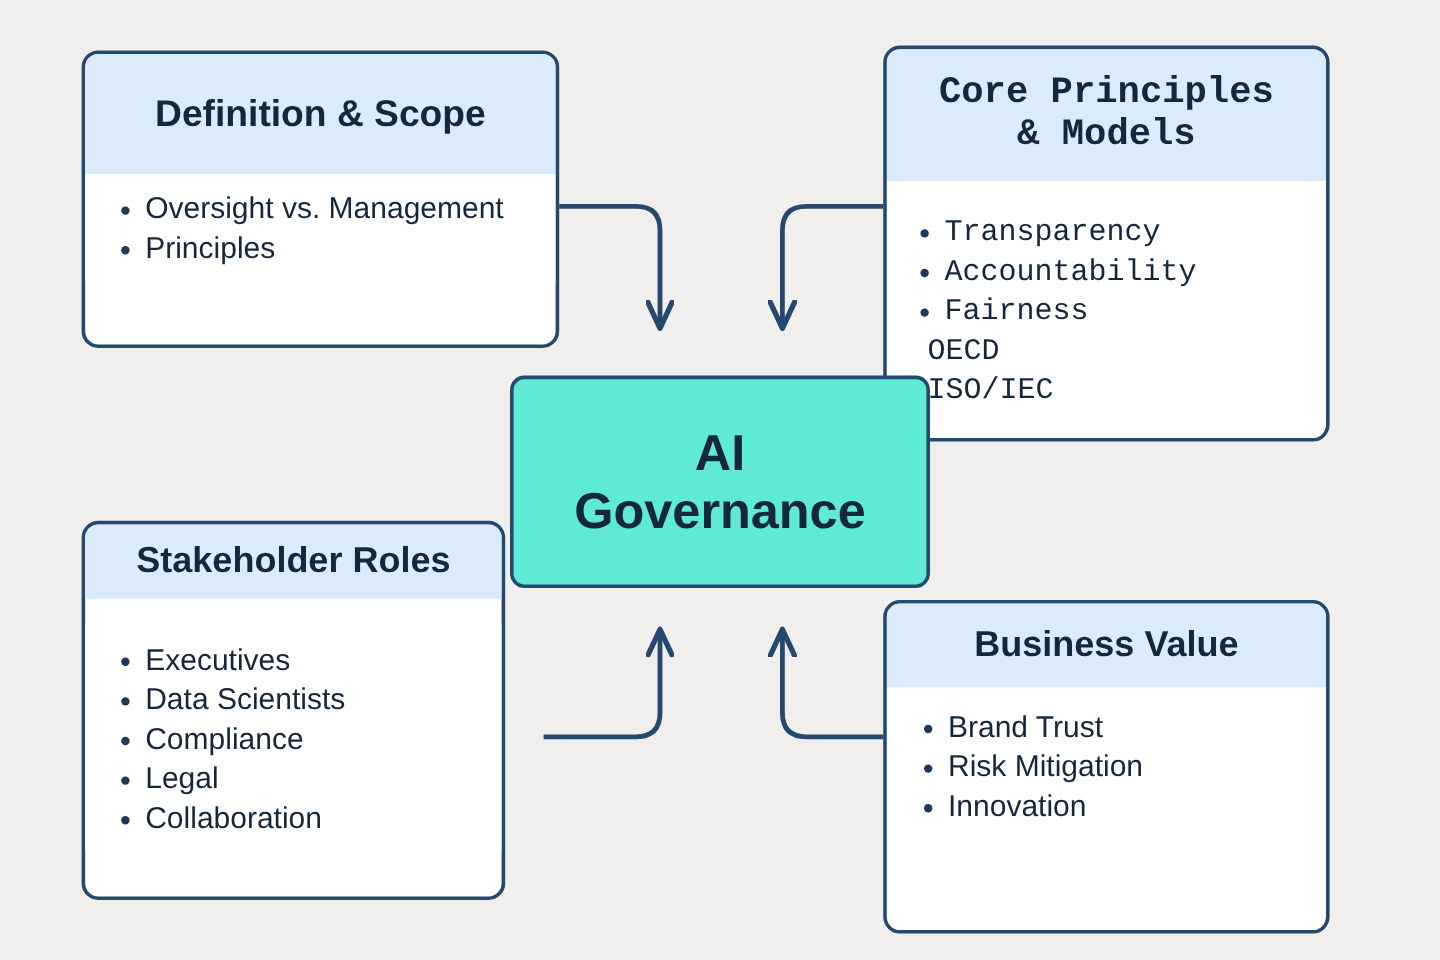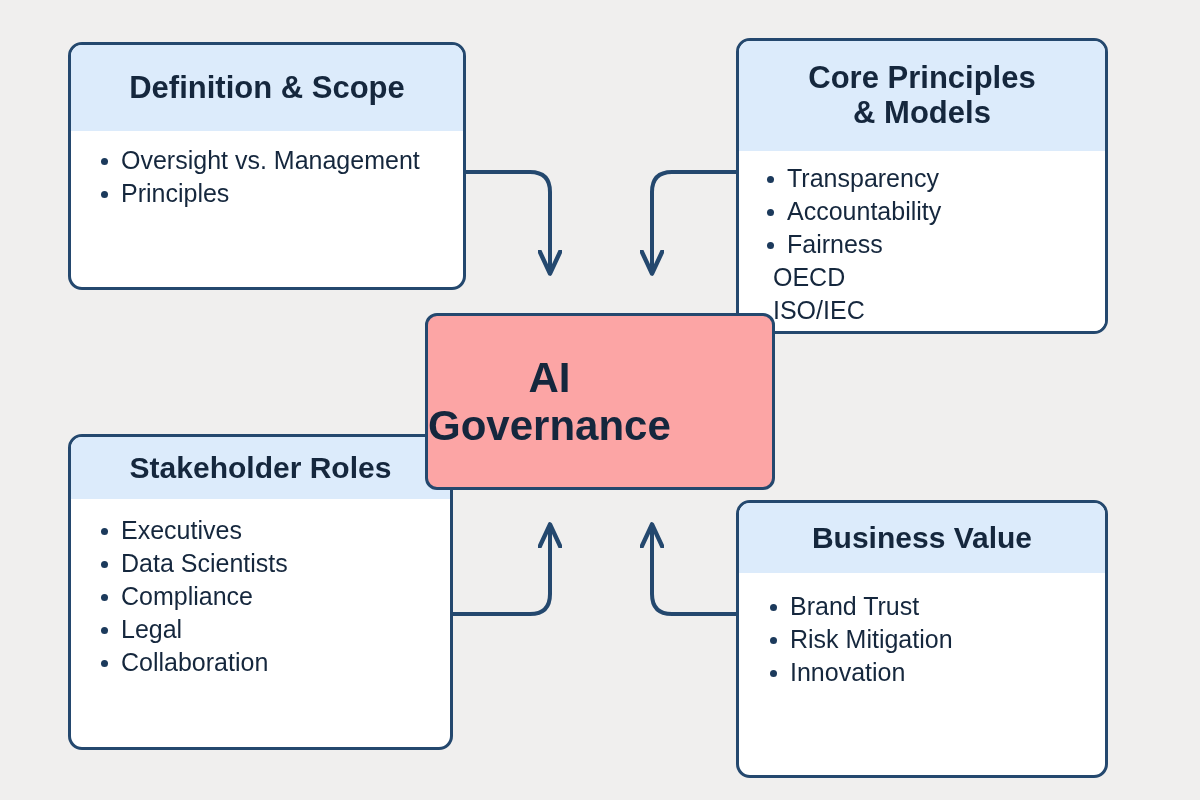--- a/index.html
+++ b/index.html
@@ -79,62 +79,62 @@
   }
   .bullets li.plain {
     padding-left: 12px;
   }
 
   
   #node-definition {
     left: 68px; top: 42px; width: 398px; height: 248px;
   }
   #node-definition .node-header {
-    height: 86px;
+    height: 100px;
     font-size: 31px;
   }
   #node-definition .bullets { font-size: 25px; }
 
   #node-principles {
-    left: 736px; top: 38px; width: 372px; height: 296px;
+    left: 736px; top: 38px; width: 372px; height: 330px; font-family: Liberation Mono, monospace;
   }
   #node-principles .node-header {
     height: 110px;
     font-size: 31px;
   }
-  #node-principles .bullets { font-size: 25px; }
+  #node-principles .bullets { font-size: 25px; margin-top: 15px; }
   #node-principles .node-body { padding-top: 12px; padding-left: 22px; }
 
   #node-stakeholders {
-    left: 68px; top: 434px; width: 385px; height: 316px;
+    left: 68px; top: 434px; width: 353px; height: 316px;
   }
   #node-stakeholders .node-header {
     height: 62px;
     font-size: 30px;
   }
   #node-stakeholders .bullets { font-size: 25px; }
-  #node-stakeholders .node-body { padding-top: 16px; }
+  #node-stakeholders .node-body { padding-top: 16px; margin-top: 20px; }
 
   #node-business {
     left: 736px; top: 472px; width: 372px; height: 278px; margin-top: 28px;
   }
   #node-business .node-header {
     height: 70px;
     font-size: 30px;
   }
   #node-business .bullets { font-size: 25px; }
   #node-business .node-body { padding-top: 18px; padding-left: 25px; }
 
   #node-center {
     left: 425px; top: 313px; width: 350px; height: 177px;
-    background: #fca5a5;
+    background: #5eead4;
     border-radius: 12px;
     display: flex;
     align-items: center;
-    justify-content: flex-start;
+    justify-content: center;
     z-index: 3;
   }
   #node-center .center-title {
     color: #15273d;
     font-weight: bold;
     font-size: 42px;
     line-height: 1.14;
     text-align: center;
     white-space: pre-line;
   }

